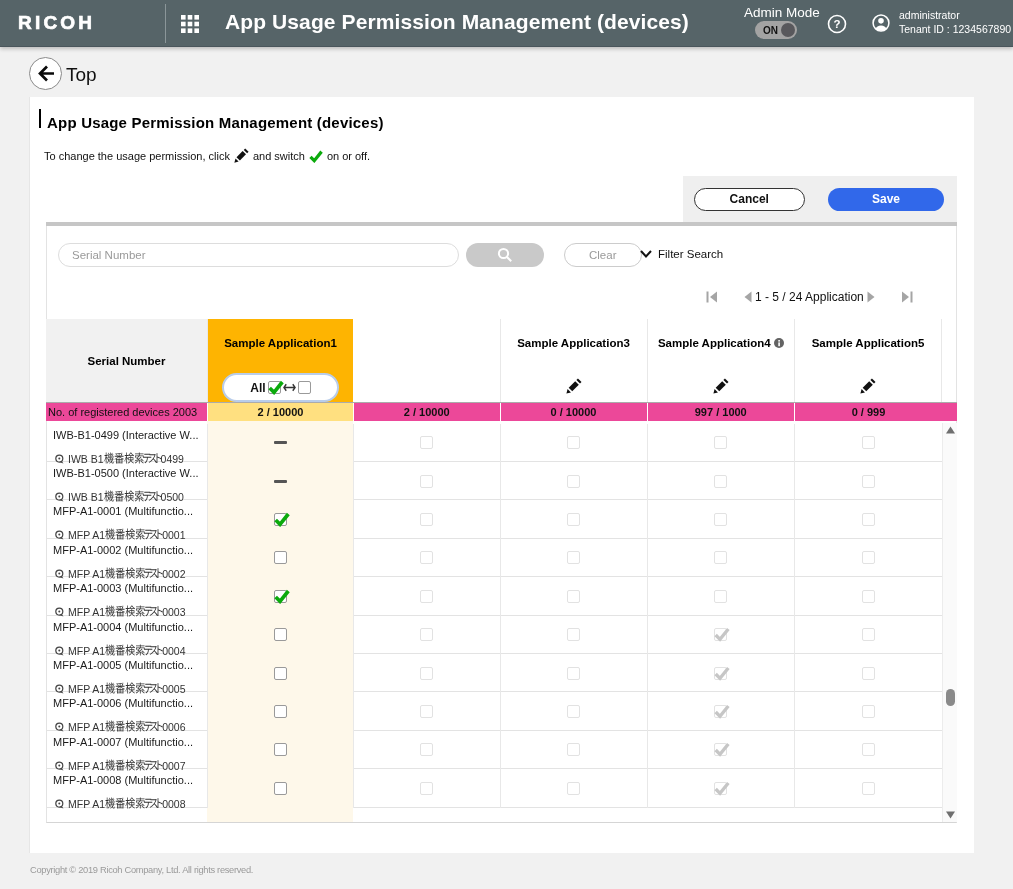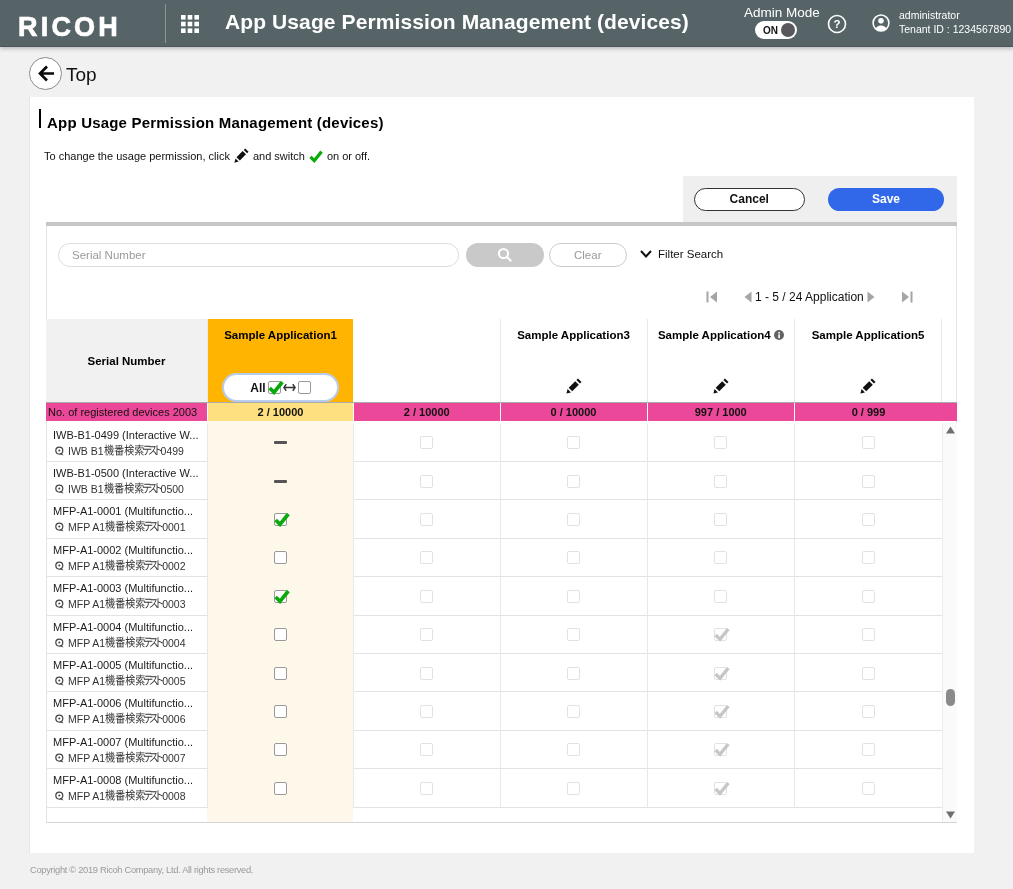--- a/index.html
+++ b/index.html
@@ -1,24 +1,24 @@
 <!DOCTYPE html>
 <html><head><meta charset="utf-8">
 <style>
 * { margin:0; padding:0; box-sizing:border-box; }
 html,body { width:1013px; height:889px; background:#f1f1f1; font-family:"Liberation Sans",sans-serif; position:relative; overflow:hidden; }
 .abs { position:absolute; }
 
 
 #hdr { position:absolute; left:0; top:0; width:1013px; height:47px; background:#566468; border-bottom:1px solid #4a565c; box-shadow:0 2px 4px rgba(0,0,0,0.22); }
-#logo { position:absolute; left:18px; top:12px; color:#fff; font-size:27px; font-weight:700; letter-spacing:3.2px; -webkit-text-stroke:0.7px #fff; }
+#logo { position:absolute; left:18px; top:12px; color:#fff; font-size:19px; font-weight:700; letter-spacing:3.2px; -webkit-text-stroke:0.7px #fff; }
 #hdiv { position:absolute; left:165px; top:4px; width:1px; height:39px; background:#8b9699; }
 #htitle { position:absolute; left:225px; top:10px; color:#fff; font-size:21px; font-weight:700; letter-spacing:0.1px; white-space:nowrap; }
 #adminlbl { position:absolute; left:744px; top:5px; color:#fff; font-size:13.5px; font-weight:400; }
-#toggle { position:absolute; left:755px; top:21px; width:42px; height:18px; background:#ffffff; border-radius:9px; }
+#toggle { position:absolute; left:755px; top:21px; width:42px; height:18px; background:#a3a3a3; border-radius:9px; }
 #toggle .on { position:absolute; left:8px; top:3.5px; font-size:10px; font-weight:700; color:#111; }
 #toggle .knob { position:absolute; right:2px; top:2px; width:14px; height:14px; background:#58585c; border-radius:50%; }
 #hname { position:absolute; left:899px; top:9px; color:#fff; font-size:10.5px; white-space:nowrap; }
 #htenant { position:absolute; left:899px; top:23px; color:#fff; font-size:10.5px; white-space:nowrap; }
 
 
 #backc { position:absolute; left:29px; top:57px; width:33px; height:33px; border:1.2px solid #8a8a8a; border-radius:50%; background:#fff; }
 #toplbl { position:absolute; left:66px; top:64px; font-size:19px; color:#111; }
 
 
@@ -31,45 +31,45 @@
 .btn { position:absolute; top:11px; height:23.5px; border-radius:12px; font-size:12px; font-weight:700; display:flex; align-items:center; justify-content:center; }
 #cancel { left:13px; width:110.5px; background:#fff; border:1.5px solid #333; color:#111; }
 #save { left:143px; width:116px; background:#3168ea; color:#fff; }
 
 
 #hscroll { position:absolute; left:46px; top:222px; width:911px; height:4px; background:#c6c6c6; }
 #card { position:absolute; left:46px; top:226px; width:911px; height:597px; background:#fff; border-left:1px solid #e3e3e3; border-right:1px solid #e3e3e3; border-bottom:1px solid #d5d5d5; }
 
 #searchinput { position:absolute; left:58px; top:243px; width:401px; height:24px; border:1px solid #ddd; border-radius:13px; background:#fff; font-size:11.5px; color:#9a9a9a; display:flex; align-items:center; padding-left:13px; }
 #searchbtn { position:absolute; left:466px; top:242.5px; width:78px; height:24px; background:#c9c9c9; border-radius:13px; display:flex; align-items:center; justify-content:center; }
-#clearbtn { position:absolute; left:549px; top:242.5px; width:77.5px; height:24px; background:#fff; border:1px solid #ccc; border-radius:13px; font-size:11.5px; color:#9a9a9a; display:flex; align-items:center; justify-content:center;text-align:right; }
+#clearbtn { position:absolute; left:564px; top:242.5px; width:77.5px; height:24px; background:#fff; border:1px solid #ccc; border-radius:13px; font-size:11.5px; color:#9a9a9a; display:flex; align-items:center; justify-content:center;text-align:right; }
 #filter { position:absolute; left:640px; top:248px; font-size:11.5px; color:#111; display:flex; align-items:center; gap:6px; }
 #pagin { position:absolute; left:705px; top:288px; width:245px; height:18px; display:flex; align-items:center; }
 #pagtxt { font-size:12px; color:#111; margin:0 0; }
 
 
 #thead { position:absolute; left:46px; top:319px; width:896px; height:83px; }
 .hc { position:absolute; top:0; height:83px; border-left:1px solid #e8e8e8; text-align:center; }
-.hc .ht { margin-top:10px; font-size:11.5px; font-weight:700; color:#000; }
+.hc .ht { margin-top:18px; font-size:11.5px; font-weight:700; color:#000; }
 .hc .pc { position:absolute; left:0; right:0; top:59px; text-align:center; }
 #countrow { position:absolute; left:46px; top:402px; width:911px; height:19px; background:#ec4899; border-top:1px solid #ababab; }
 .cc { position:absolute; top:0; height:18px; font-size:11px; font-weight:700; color:#111; display:flex; align-items:center; justify-content:center; border-left:1px solid #fff; }
 #palecol { position:absolute; left:207px; top:421px; width:146px; height:401px; background:#fef8ea; }
 #tbody { position:absolute; left:46px; top:423.6px; width:896px; height:398.4px; }
 .trow { position:absolute; left:0; width:896px; border-bottom:1px solid #e3e3e3; }
 .cell { position:absolute; top:0; height:38.4px; display:flex; align-items:center; justify-content:center; border-left:1px solid #e8e8e8; }
 .c0 { left:0; width:161px; border-left:none; display:block; padding:5px 0 0 7px; }
 .c1 { left:161px; width:146px; }
 .c2 { left:307px; width:146.5px; }
 .c3 { left:453.5px; width:147px; }
 .c4 { left:600.5px; width:147.5px; }
 .c5 { left:748px; width:148px; }
 .pale { background:#fef8ea; }
 .dn { font-size:11px; color:#1a1a1a; white-space:nowrap; }
-.ds { margin-top:4px; display:flex; align-items:center; white-space:nowrap; }
+.ds { margin-top:12px; display:flex; align-items:center; white-space:nowrap; }
 .sub1 { font-size:10.5px; color:#333; }
 .jp { margin:0; }
 .cb { width:13px; height:13px; border:1px solid #9a9a9a; border-radius:2px; background:#fff; position:relative; display:inline-block; }
 .cb.dis { border-color:#e2e2e2; }
 .cb.disck { border-color:#e2e2e2; }
 .ck { position:absolute; left:-1px; top:-3px; }
 .ck2 { position:absolute; left:-1px; top:-3px; }
 .dash { width:13px; height:3px; background:#555; border-radius:1px; display:inline-block; }
 
 

